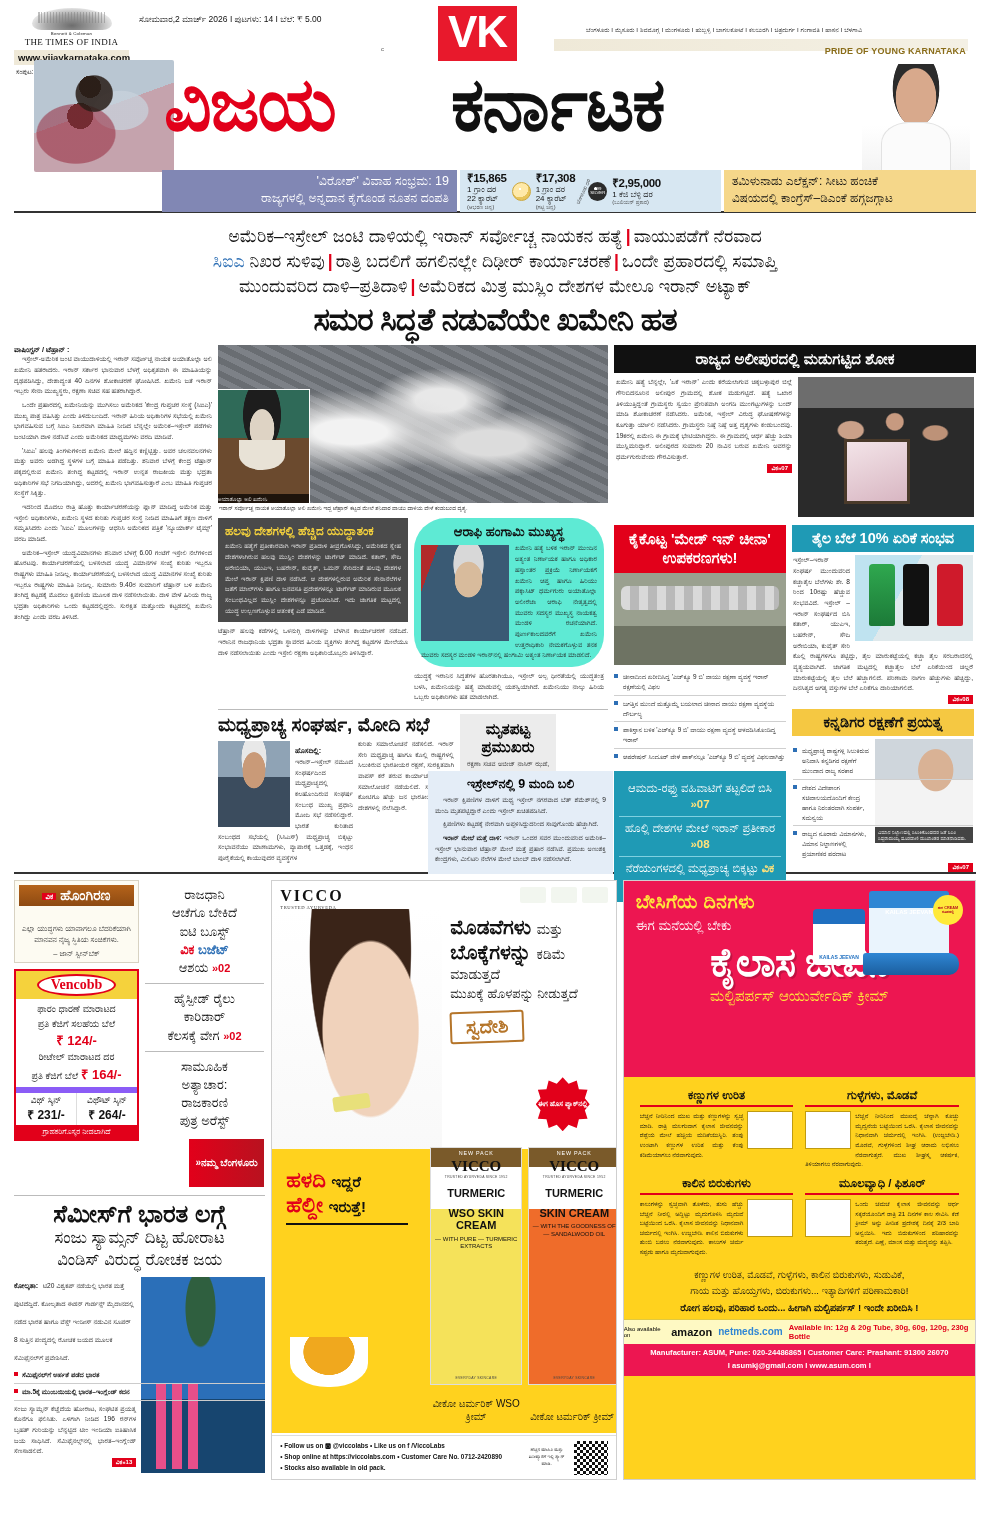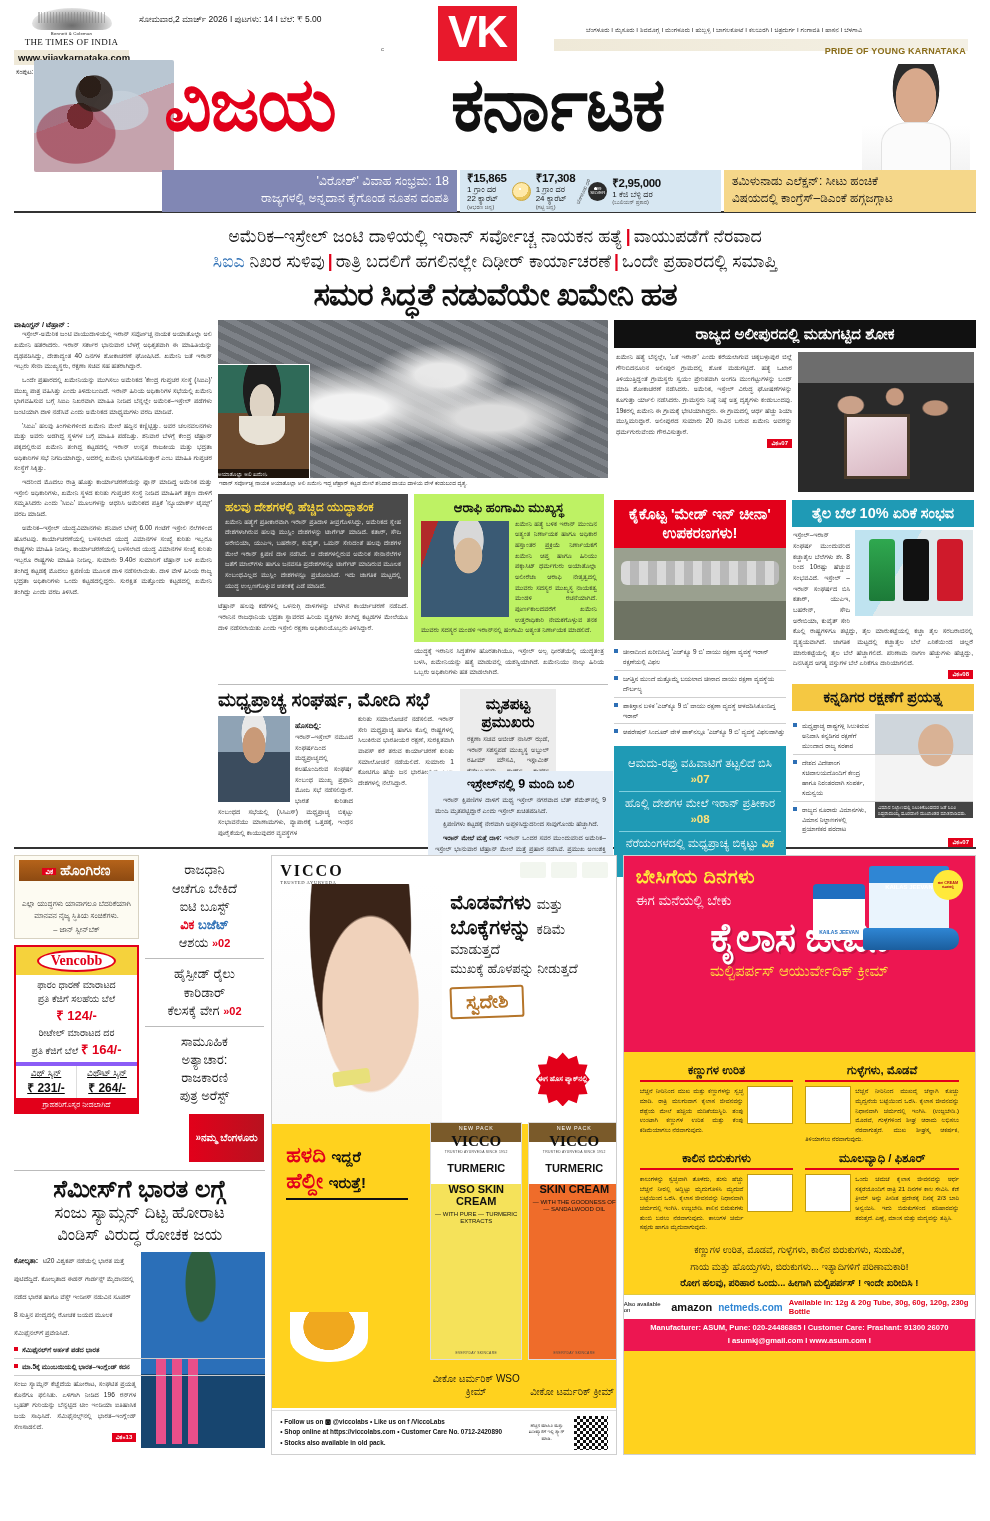--- a/index.html
+++ b/index.html
@@ -207,21 +207,21 @@
   }
   .bar-gold {
     background:#f5c842; color:#111; text-align:center; font-size:14.5px;
     padding:5px 4px; font-weight:bold;
   }
   .gray-box {
     background:#4a4a4a; color:#fff; padding:6px 7px;
   }
   .gray-box h3 { color:#f5d23c; font-size:12px; margin-bottom:3px; }
   .gray-box .body-txt { color:#f0f0f0; }
-  .green-box { background:#bef264; padding:6px 7px; }
+  .green-box { background:#5eead4; padding:6px 7px;border-radius:32px; }
   .green-box h3 { color:#111; font-size:13px; text-align:center; margin-bottom:3px; }
   .lgray-box { background:#ececec; padding:6px 7px; }
   .lgray-box h3 { font-size:15px; text-align:center; margin-bottom:3px; }
   .lblue-box { background:#e4edf7; padding:6px 7px; }
   .lblue-box h3 { font-size:12.5px; text-align:center; margin-bottom:3px; }
 
   .pagetag {
     display:inline-block; background:#e2001a; color:#fff; font-size:6px;
     font-weight:bold; padding:1px 4px; float:right; margin-top:1px;
   }
@@ -329,21 +329,21 @@
 
   .vencobb { border:2px solid #e2001a; margin-top:6px; background:#fff; }
   .venc-head { background:#f5d23c; text-align:center; padding:3px; }
   .venc-logo {
     display:inline-block; background:#fff; border:2px solid #e2001a; border-radius:50%;
     color:#e2001a; font-weight:bold; font-size:14px; padding:1px 12px;
     font-family:"Liberation Serif", serif;
   }
   .venc-body { text-align:center; padding:3px 4px; font-size:9.5px; line-height:1.5; color:#111; }
   .venc-price { color:#e2001a; font-weight:bold; font-size:13px; }
-  .venc-two { display:flex; border-top:4px solid #8b5cf6;text-decoration:underline; }
+  .venc-two { display:flex; border-top:6px solid #8b5cf6; }
   .venc-two > div { flex:1; text-align:center; padding:2px; font-size:9px; }
   .venc-two > div:first-child { border-right:1px solid #ddd; }
   .venc-two .p { font-size:12px; font-weight:bold; color:#111; }
   .venc-foot { background:#e2001a; color:#fff; text-align:center; font-size:7.6px; padding:2px; }
 
   .promo-col { font-size:13px; text-align:center; line-height:1.4; color:#111; }
   .promo-col > div { padding:6px 2px; border-bottom:1px solid #bbb; }
   .promo-col .vk { color:#e2001a; font-weight:bold; }
   .promo-col .bz { color:#2d6fb5; font-weight:bold; }
   .promo-col .pg { color:#e2001a; font-weight:bold; font-size:11px; }
@@ -477,21 +477,21 @@
   }
   .k-grid { display:flex; flex-wrap:wrap; padding:8px 10px 0; }
   .k-cell { width:50%; padding:4px 6px; }
   .k-cell h4 { font-size:11.5px; text-align:center; color:#111; }
   .k-cell .hr { height:2px; background:#e2001a; margin:3px 0 4px; }
   .k-cell p { font-size:6.2px; line-height:1.55; text-align:justify; color:#111; }
   .k-ico { width:46px;height:38px;border:1px solid #c09b10; background:#fff; float:right; margin:0 0 2px 4px; }
   .k-ico.l { float:left; margin:0 4px 2px 0; }
   .k-foot1 { text-align:center; font-size:9.6px; line-height:1.75; color:#111; padding:6px 10px 2px; }
   .k-avail {
-    background:#ffffff; display:flex; align-items:center; gap:6px;
+    background:#fef9c3; display:flex; align-items:center; gap:6px;
     padding:3px 0; font-size:7px; border-top:1px solid #e0c940;
   }
   .amazon { font-size:11px; font-weight:bold; color:#111; font-family:"Liberation Sans",sans-serif;}
   .netmeds { font-size:10px; font-weight:bold; color:#2f86d4; }
   .k-avail .red { color:#e2001a; font-weight:bold; font-size:7.6px; }
   .k-manu { background:#ed1651; color:#fff; text-align:center; font-size:7.6px; padding:3px; line-height:1.7; font-weight:bold; }
 
   .hr-thin { height:1px; background:#bbb; margin:4px 0; }
   .hr-thick { height:2px; background:#333; margin:5px 0; }
 </style>
@@ -521,21 +521,21 @@
 
     <div class="title-row">
       <div class="couple"></div>
       <div class="vijaya">ವಿಜಯ</div>
       <div class="karnataka">ಕರ್ನಾಟಕ</div>
       <div class="stalin"></div>
     </div>
 
     <div class="strip-row">
       <div class="viro-box">
-        <div>'ವಿರೋಶ್' ವಿವಾಹ ಸಂಭ್ರಮ: 18</div>
+        <div>'ವಿರೋಶ್' ವಿವಾಹ ಸಂಭ್ರಮ: 19</div>
         <div>ರಾಜ್ಯಗಳಲ್ಲಿ ಅನ್ನದಾನ ಕೈಗೊಂಡ ನೂತನ ದಂಪತಿ</div>
       </div>
       <div class="gold-strip">
         <div class="gold-item">
           <div class="amt">₹15,865</div>
           <div>1 ಗ್ರಾಂ ದರ</div>
           <div>22 ಕ್ಯಾರೆಟ್</div>
           <div class="tiny">(ಆಭರಣ ಚಿನ್ನ)</div>
         </div>
         <div class="coin"></div>
@@ -562,20 +562,23 @@
 
   <div class="hr-thick"></div>
 
   <div class="deck">
     <div class="deck-line">
       <span>ಅಮೆರಿಕ–ಇಸ್ರೇಲ್ ಜಂಟಿ ದಾಳಿಯಲ್ಲಿ ಇರಾನ್ ಸರ್ವೋಚ್ಚ ನಾಯಕನ ಹತ್ಯೆ</span><span class="sep">|</span><span>ವಾಯುಪಡೆಗೆ ನೆರವಾದ</span>
     </div>
     <div class="deck-line">
       <span class="blue">ಸಿಐಎ</span>
       <span>ನಿಖರ ಸುಳಿವು</span><span class="sep">|</span><span>ರಾತ್ರಿ ಬದಲಿಗೆ ಹಗಲಿನಲ್ಲೇ ದಿಢೀರ್ ಕಾರ್ಯಾಚರಣೆ</span><span class="sep">|</span><span>ಒಂದೇ ಪ್ರಹಾರದಲ್ಲಿ ಸಮಾಪ್ತಿ</span>
+    </div>
+    <div class="deck-line">
+      <span>ಮುಂದುವರಿದ ದಾಳಿ–ಪ್ರತಿದಾಳಿ</span><span class="sep">|</span><span>ಅಮೆರಿಕದ ಮಿತ್ರ ಮುಸ್ಲಿಂ ದೇಶಗಳ ಮೇಲೂ ಇರಾನ್ ಅಟ್ಯಾಕ್</span>
     </div>
     <div class="mega">ಸಮರ ಸಿದ್ಧತೆ ನಡುವೆಯೇ ಖಮೇನಿ ಹತ</div>
   </div>
 
   <div class="main-grid">
 
     <div class="col-left">
       <div class="byline">ವಾಷಿಂಗ್ಟನ್ / ಟೆಹ್ರಾನ್ :</div>
       <div class="body-txt">
         <p>ಇಸ್ರೇಲ್-ಅಮೆರಿಕ ಜಂಟಿ ವಾಯುದಾಳಿಯಲ್ಲಿ ಇರಾನ್ ಸರ್ವೋಚ್ಚ ನಾಯಕ ಅಯಾತೊಲ್ಲಾ ಅಲಿ ಖಮೇನಿ ಹತರಾದರು. ಇರಾನ್ ಸರ್ಕಾರ ಭಾನುವಾರ ಬೆಳಗ್ಗೆ ಅಧಿಕೃತವಾಗಿ ಈ ಮಾಹಿತಿಯನ್ನು ದೃಢಪಡಿಸಿದ್ದು, ದೇಶಾದ್ಯಂತ 40 ದಿನಗಳ ಶೋಕಾಚರಣೆ ಘೋಷಿಸಿದೆ. ಖಮೇನಿ ಜತೆ ಇರಾನ್ ಇಬ್ಬರು ಸೇನಾ ಮುಖ್ಯಸ್ಥರು, ರಕ್ಷಣಾ ಸಚಿವ ಸಹ ಹತರಾಗಿದ್ದಾರೆ.</p>

